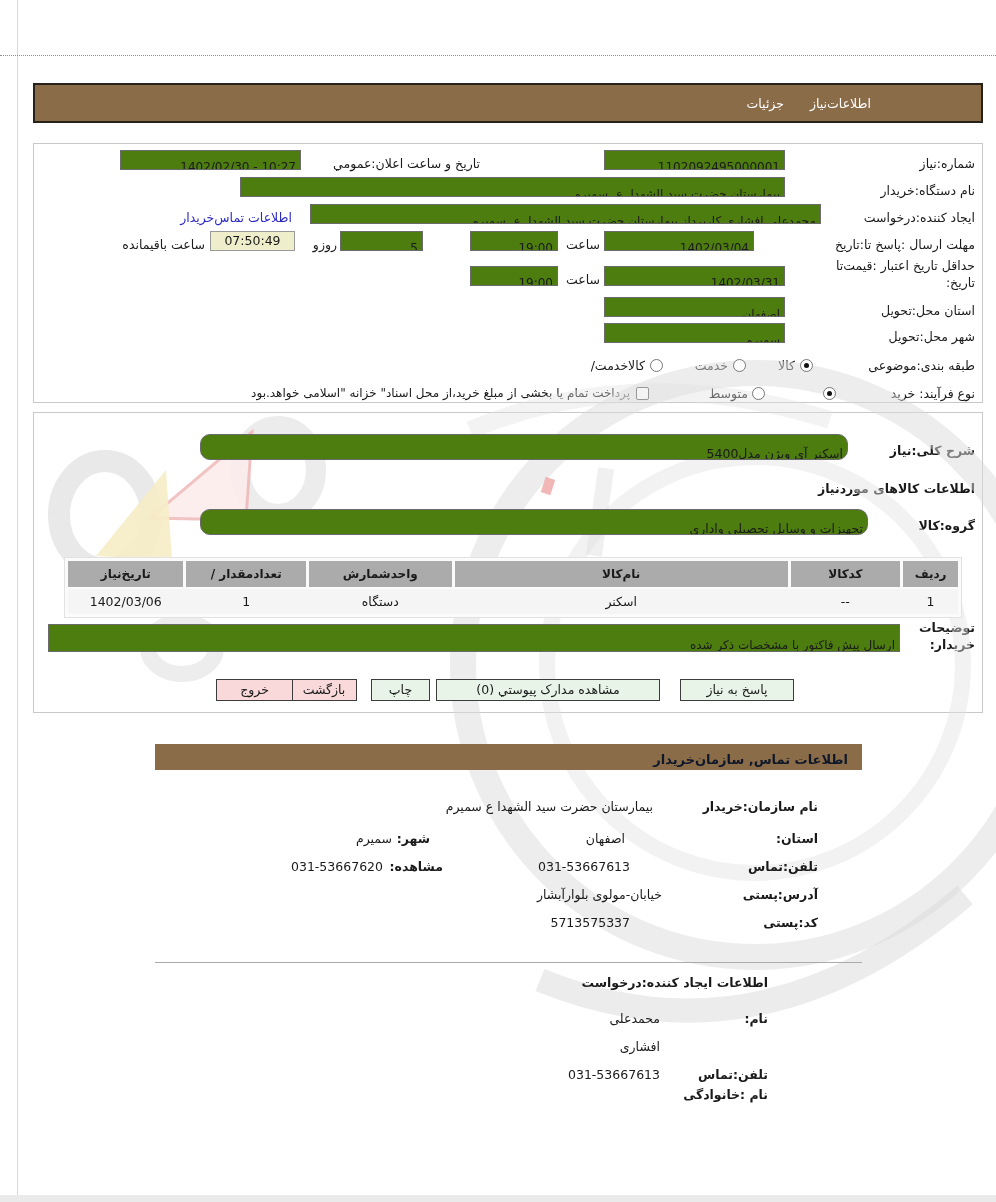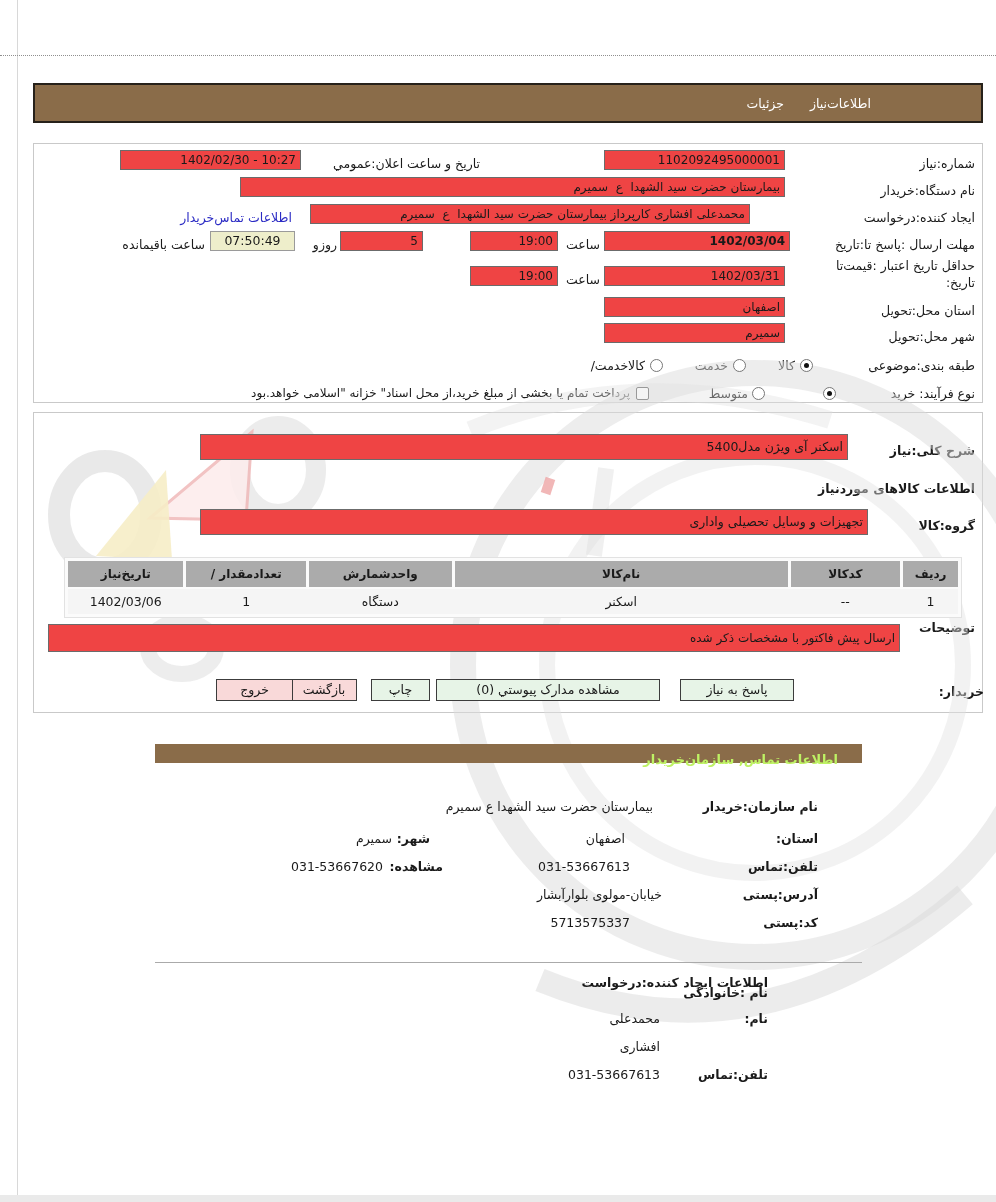--- a/index.html
+++ b/index.html
@@ -11,44 +11,44 @@
   .bstrip{left:0;top:1195px;width:996px;height:7px;background:#eaeaea;}
   .topbar{left:33px;top:83px;width:950px;height:40px;background:#8a6c49;border:2px solid #26211a;
           box-sizing:border-box;display:flex;direction:rtl;align-items:center;gap:26px;
           padding-right:110px;color:#fff;z-index:3;}
   .tab{white-space:nowrap;cursor:default;}
   .panel{background:#fff;border:1px solid #c9c9c9;box-sizing:border-box;z-index:1;}
   .p1{left:33px;top:143px;width:950px;height:260px;}
   .p2{left:33px;top:412px;width:950px;height:301px;}
   .lbl{direction:rtl;white-space:nowrap;z-index:1;}
   .b{font-weight:bold;}
-  .inp{box-sizing:border-box;height:20px;line-height:18px;border:1px solid #6b6b6b;background:#ef4444;
-       padding:0 4px;font-size:12px;direction:rtl;text-align:right;white-space:pre;overflow:hidden;z-index:3;}
-  .inp.big{height:26px;line-height:24px;font-size:12.5px;}
+  .inp{box-sizing:border-box;height:20px;line-height:18px;border:1px solid #6b6b6b;background:#4d7c0f;
+       padding:7px 4px;font-size:12px;direction:rtl;text-align:right;white-space:pre;overflow:hidden;z-index:3;}
+  .inp.big{height:26px;line-height:24px;font-size:12.5px;border-radius:10px;}
   .ltr{direction:ltr;}
   .cd{box-sizing:border-box;height:20px;line-height:18px;border:1px solid #9a9a9a;background:#eeeecb;
       text-align:center;font-size:12.5px;direction:ltr;z-index:3;}
   .link{color:#2b2bc4;direction:rtl;white-space:nowrap;z-index:3;cursor:pointer;}
   .radio{width:13px;height:13px;border:1px solid #777;border-radius:50%;background:#fff;box-sizing:border-box;z-index:3;}
   .radio.sel{position:absolute;}
   .radio.sel::after{content:"";position:absolute;left:3px;top:3px;width:5px;height:5px;border-radius:50%;background:#111;}
   .chk{width:13px;height:13px;border:1px solid #999;border-radius:2px;background:#f4f4f4;box-sizing:border-box;z-index:3;}
   .tablewrap{left:64px;top:557px;width:898px;background:#fbfbfb;border:1px solid #e2e2e2;
              box-sizing:border-box;padding:3px;z-index:3;}
   .thead{display:flex;direction:rtl;gap:3px;}
   .th{background:#ababab;font-weight:bold;font-size:12px;text-align:center;height:26px;line-height:26px;
       direction:rtl;white-space:nowrap;overflow:hidden;}
   .trow{display:flex;direction:rtl;gap:3px;background:#f5f5f5;margin-top:2px;}
   .td{font-size:12.5px;text-align:center;height:25px;line-height:25px;direction:rtl;}
   .c0{width:56px;} .c1{width:112px;} .c2{width:340px;} .c3{width:146px;} .c4{width:122px;} .c5{width:118px;}
   .btn{box-sizing:border-box;height:22px;line-height:20px;border:1px solid #3c3c3c;text-align:center;
        font-size:12.5px;direction:rtl;white-space:nowrap;z-index:3;cursor:pointer;}
   .green{background:#e7f4e7;} .pink{background:#f9d9d9;}
-  .bar2{left:155px;top:744px;width:707px;height:19px;background:#8a6c49;color:#bef264;font-weight:bold;
-        font-size:13px;direction:rtl;padding-right:24px;box-sizing:border-box;line-height:31px;z-index:3;}
+  .bar2{left:155px;top:744px;width:707px;height:26px;background:#8a6c49;color:#0f172a;font-weight:bold;
+        font-size:13px;direction:rtl;padding-right:14px;box-sizing:border-box;line-height:31px;z-index:3;}
   .cl{font-weight:bold;direction:rtl;white-space:nowrap;z-index:3;}
   .cv{direction:rtl;white-space:nowrap;z-index:3;}
   .hr2{left:155px;top:962px;width:707px;height:0;border-top:1px solid #aaa;z-index:3;}
   .wm{left:0;top:0;width:996px;height:1202px;z-index:2;pointer-events:none;}
 </style>
 </head>
 <body>
 
 <div class="page">
 
@@ -80,25 +80,25 @@
 
   <div class="abs lbl" style="right:21px;top:156px;">شماره:نیاز</div>
   <div class="abs inp ltr" style="left:604px;top:150px;width:181px;">1102092495000001</div>
   <div class="abs lbl" style="right:516px;top:156px;">تاریخ و ساعت اعلان:عمومي</div>
   <div class="abs inp ltr" style="left:120px;top:150px;width:181px;">1402/02/30 - 10:27</div>
 
   <div class="abs lbl" style="right:21px;top:183px;">نام دستگاه:خریدار</div>
   <div class="abs inp" style="left:240px;top:177px;width:545px;">بیمارستان حضرت سید الشهدا  ع  سمیرم</div>
 
   <div class="abs lbl" style="right:21px;top:210px;">ایجاد کننده:درخواست</div>
-  <div class="abs inp" style="left:310px;top:204px;width:440px;">محمدعلی افشاری کارپرداز بیمارستان حضرت سید الشهدا  ع  سمیرم</div>
+  <div class="abs inp" style="left:310px;top:204px;width:511px;">محمدعلی افشاری کارپرداز بیمارستان حضرت سید الشهدا  ع  سمیرم</div>
   <div class="abs link" style="right:704px;top:210px;">اطلاعات تماس‌خریدار</div>
 
   <div class="abs lbl" style="right:21px;top:237px;">مهلت ارسال :پاسخ تا:تاریخ</div>
-  <div class="abs inp ltr" style="left:604px;top:231px;width:186px;font-weight:bold;">1402/03/04</div>
+  <div class="abs inp ltr" style="left:604px;top:231px;width:150px;">1402/03/04</div>
   <div class="abs lbl" style="right:396px;top:237px;">ساعت</div>
   <div class="abs inp ltr" style="left:470px;top:231px;width:88px;">19:00</div>
   <div class="abs inp ltr" style="left:340px;top:231px;width:83px;">5</div>
   <div class="abs lbl" style="right:659px;top:237px;">روزو</div>
   <div class="abs cd" style="left:210px;top:231px;width:85px;">07:50:49</div>
   <div class="abs lbl" style="right:791px;top:237px;">ساعت باقیمانده</div>
 
   <div class="abs lbl" style="right:21px;top:258px;">حداقل تاریخ اعتبار :قیمت‌تا</div>
   <div class="abs lbl" style="right:21px;top:275px;">تاریخ:</div>
   <div class="abs inp ltr" style="left:604px;top:266px;width:181px;">1402/03/31</div>
@@ -148,21 +148,21 @@
       <div class="td c0">1</div>
       <div class="td c1">--</div>
       <div class="td c2">اسکنر</div>
       <div class="td c3">دستگاه</div>
       <div class="td c4">1</div>
       <div class="td c5 ltr">1402/03/06</div>
     </div>
   </div>
 
   <div class="abs lbl b" style="right:21px;top:620px;">توضیحات</div>
-  <div class="abs lbl b" style="right:12px;top:637px;margin-top:47px;">خریدار:</div>
+  <div class="abs lbl b" style="right:21px;top:637px;">خریدار:</div>
   <div class="abs inp" style="left:48px;top:624px;width:852px;height:28px;line-height:26px;">ارسال پیش فاکتور با مشخصات ذکر شده</div>
 
   <div class="abs btn green" style="left:680px;top:679px;width:114px;">پاسخ به نیاز</div>
   <div class="abs btn green" style="left:436px;top:679px;width:224px;">مشاهده مدارک پیوستي (0)</div>
   <div class="abs btn green" style="left:371px;top:679px;width:59px;">چاپ</div>
   <div class="abs btn pink" style="left:291px;top:679px;width:66px;">بازگشت</div>
   <div class="abs btn pink" style="left:216px;top:679px;width:77px;">خروج</div>
 
   <div class="abs bar2">اطلاعات  تماس, سازمان‌خریدار</div>
 
@@ -184,19 +184,19 @@
 
   <div class="abs cl" style="right:178px;top:915px;">کد:پستی</div>
   <div class="abs cv ltr" style="right:366px;top:915px;">5713575337</div>
 
   <div class="abs hr2"></div>
   <div class="abs cl" style="right:228px;top:975px;">اطلاعات ایجاد کننده:درخواست</div>
 
   <div class="abs cl" style="right:228px;top:1011px;">نام:</div>
   <div class="abs cv" style="right:336px;top:1011px;">محمدعلی</div>
 
-  <div class="abs cl" style="right:228px;top:985px;">نام :خانوادگی</div>
+  <div class="abs cl" style="right:228px;top:1087px;">نام :خانوادگی</div>
   <div class="abs cv" style="right:336px;top:1039px;">افشاری</div>
 
   <div class="abs cl" style="right:228px;top:1067px;">تلفن:تماس</div>
   <div class="abs cv ltr" style="right:336px;top:1067px;">031-53667613</div>
 
 </div>
 
 </body></html>

